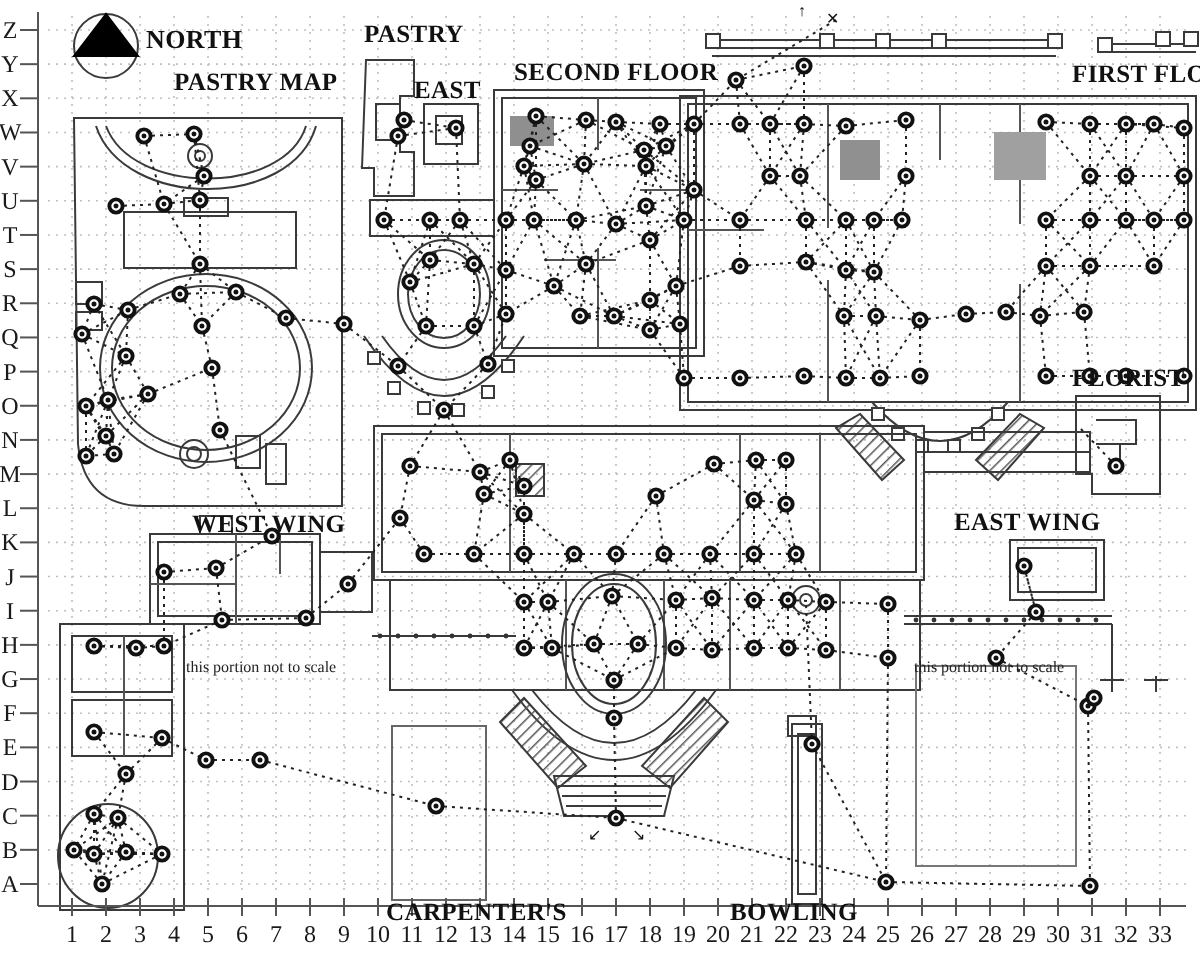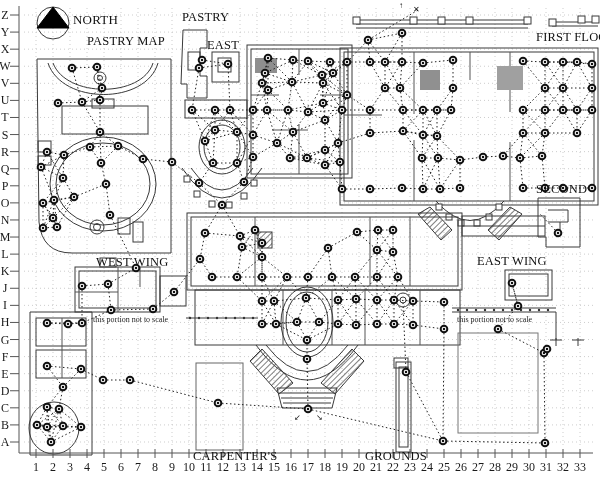--- a/index.html
+++ b/index.html
@@ -1,21 +1,21 @@
 <!DOCTYPE html>
 <html><head>
 <meta charset="utf-8">
 <style>
   html,body{margin:0;padding:0;background:#fff;}
   .stage{position:relative;width:600px;height:480px;background:#fff;overflow:hidden;
          font-family:"Liberation Serif",serif;}
   .stage svg{position:absolute;left:0;top:0;}
-  .mlabel{position:absolute;font-weight:normal;font-size:12.5px;color:#111;
+  .mlabel{position:absolute;font-weight:bold;font-size:12.5px;color:#111;
           white-space:nowrap;letter-spacing:.2px;}
-  .mnote{position:absolute;font-size:8px;color:#222;white-space:nowrap;}
+  .mnote{position:absolute;font-size:8px;color:#222;white-space:nowrap;margin-top:14px;}
 </style>
 </head>
 <body>
 
 <div class="stage">
 
 <svg id="mapsvg" width="600" height="480" viewBox="0 0 600 480">
   <defs>
     <pattern id="hatch" width="4" height="4" patternUnits="userSpaceOnUse" patternTransform="rotate(45)">
       <line x1="0" y1="0" x2="0" y2="4" stroke="#555" stroke-width="1.5"></line>
@@ -1228,21 +1228,22 @@
         <text x="413" y="12" font-size="8" fill="#111">✕</text>
         <text x="294" y="420" font-size="8" fill="#111">↙</text>
         <text x="316" y="420" font-size="8" fill="#111">↘</text>
       </g>
 </svg>
 
 <div class="mlabel" style="left:73px;top:12px;font-size:13px">NORTH</div>
 <div class="mlabel" style="left:87px;top:34px">PASTRY MAP</div>
 <div class="mlabel" style="left:182px;top:10px">PASTRY</div>
 <div class="mlabel" style="left:207px;top:38px">EAST</div>
+<div class="mlabel" style="left:257px;top:29px">SECOND FLOOR</div>
 <div class="mlabel" style="left:536px;top:30px">FIRST FLOOR</div>
-<div class="mlabel" style="left:536px;top:182px">SECOND</div>
+<div class="mlabel" style="left:536px;top:182px">FLORIST</div>
 <div class="mlabel" style="left:96px;top:255px">WEST WING</div>
 <div class="mlabel" style="left:477px;top:254px">EAST WING</div>
 <div class="mlabel" style="left:193px;top:449px">CARPENTER'S</div>
-<div class="mlabel" style="left:365px;top:449px">GROUNDS</div>
+<div class="mlabel" style="left:365px;top:449px">BOWLING</div>
 <div class="mnote" style="left:93px;top:315px">this portion not to scale</div>
 <div class="mnote" style="left:457px;top:315px">this portion not to scale</div>
 </div>
 
 </body></html>

